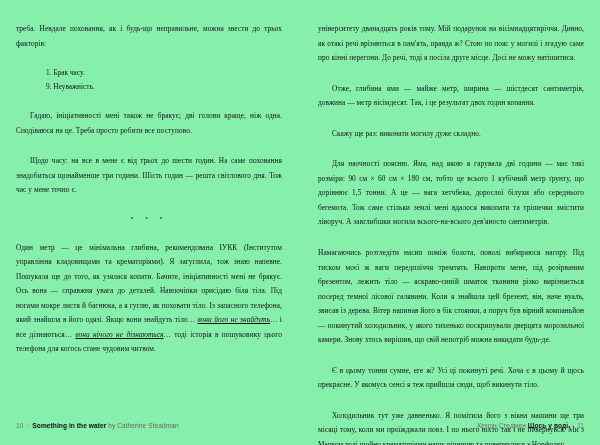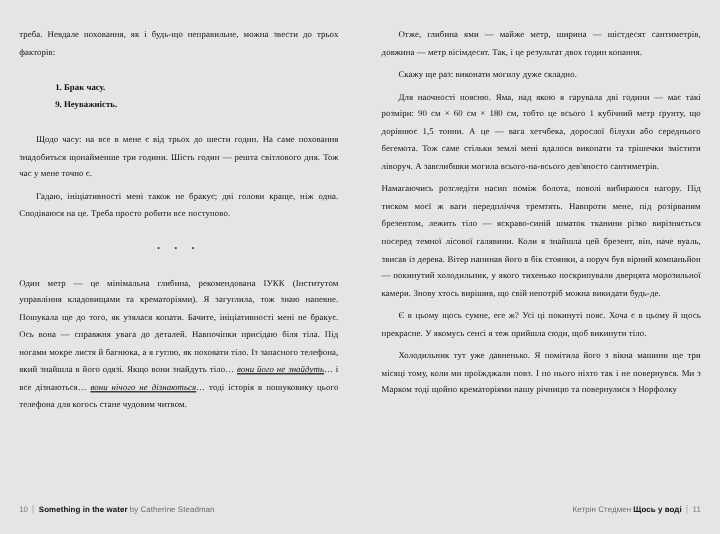--- a/index.html
+++ b/index.html
@@ -5,21 +5,21 @@
 <style>
   html, body {
     margin: 0;
     padding: 0;
     background: #ffffff;
   }
   .spread {
     position: relative;
     width: 600px;
     height: 445px;
-    background: #e5e5e5;
+    background: #86efac;
     overflow: hidden;
     font-family: "Liberation Serif", "DejaVu Serif", serif;
     color: #111111;
   }
   .page {
     position: absolute;
     top: 0;
     height: 445px;
     box-sizing: border-box;
   }
@@ -29,30 +29,29 @@
   .body-text {
     font-size: 7.35px;
     line-height: 14.55px;
     text-align: justify;
     text-justify: inter-word;
     hyphens: manual;
     letter-spacing: 0.01em;
     margin: 0;
     color: #121212;
   }
-  .body-text + .body-text { margin-top: 4px; }
+  .body-text + .body-text { margin-top: 16px; }
   .indent { text-indent: 14px; }
   .no-indent { text-indent: 0; }
   .gap-before { margin-top: 14.55px; }
 
   .list {
     margin: 14.55px 0 14.55px 0;
     padding: 0;
     list-style: none;
-    font-weight: bold;
   }
   .list li {
     font-size: 7.35px;
     line-height: 14.55px;
     padding-left: 30px;
     color: #121212;
   }
 
   .scene-break {
     text-align: center;
@@ -100,40 +99,41 @@
 
   <div class="page page-left">
 
     <p class="body-text no-indent">треба. Невдале поховання, як і будь-що неправильне, можна звести до трьох факторів:</p>
 
     <ul class="list">
       <li>1. Брак часу.</li>
       <li>9. Неуважність.</li>
     </ul>
 
+    <p class="body-text indent">Гадаю, ініціативності мені також не бракує; дві голови краще, ніж одна. Сподіваюся на це. Треба просто робити все поступово.</p>
     <p class="body-text indent">Щодо часу: на все в мене є від трьох до шести годин. На саме поховання знадобиться щонайменше три години. Шість годин — решта світлового дня. Тож час у мене точно є.</p>
-    <p class="body-text indent">Гадаю, ініціативності мені також не бракує; дві голови краще, ніж одна. Сподіваюся на це. Треба просто робити все поступово.</p>
 
     <div class="scene-break">• • •</div>
 
     <p class="body-text no-indent"><span>Один метр — це мінімальна глибина, рекомендована ІУКК (Інститутом управління кладовищами та крематоріями). Я загуглила, тож знаю напевне. Пошукала ще до того, як узялася копати. Бачите, ініціативності мені не бракує. Ось вона — справжня увага до деталей. Навпочіпки присідаю біля тіла. Під ногами мокре листя й багнюка, а я гуглю, як поховати тіло. Із запасного телефона, який знайшла в його одязі. Якщо вони знайдуть тіло… </span><em>вони його не знайдуть</em><span>… і все дізнаються… </span><em>вони нічого не дізнаються</em><span>… тоді історія в пошуковику цього телефона для когось стане чудовим читвом.</span></p>
 
 
     <div class="footer footer-left">
       <span class="pagenum">10</span><span class="rule"></span><span class="title">Something in the water</span>&nbsp;<span class="byline">by</span>&nbsp;<span class="author-name">Catherine Steadman</span>
     </div>
   </div>
 
   <div class="page page-right">
 
+    <p class="body-text no-indent">університету дванадцять років тому. Мій подарунок на вісімнадцятиріччя. Дивно, як отакі речі врізаються в пам'ять, правда ж? Стою по пояс у могилі і згадую саме про кінні перегони. До речі, тоді я посіла друге місце. Досі не можу натішитися.</p>
     <p class="body-text indent">Отже, глибина ями — майже метр, ширина — шістдесят сантиметрів, довжина — метр вісімдесят. Так, і це результат двох годин копання.</p>
     <p class="body-text indent">Скажу ще раз: виконати могилу дуже складно.</p>
     <p class="body-text indent">Для наочності поясню. Яма, над якою я гарувала дві години — має такі розміри: 90 см × 60 см × 180 см, тобто це всього 1 кубічний метр ґрунту, що дорівнює 1,5 тонни. А це — вага хетчбека, дорослої білухи або середнього бегемота. Тож саме стільки землі мені вдалося викопати та трішечки змістити ліворуч. А завглибшки могила всього-на-всього дев'яносто сантиметрів.</p>
     <p class="body-text no-indent gap-before">Намагаючись розгледіти насип поміж болота, поволі вибираюся нагору. Під тиском моєї ж ваги передпліччя тремтять. Навпроти мене, під розірваним брезентом, лежить тіло — яскраво-синій шматок тканини різко вирізняється посеред темної лісової галявини. Коли я знайшла цей брезент, він, наче вуаль, звисав із дерева. Вітер напинав його в бік стоянки, а поруч був вірний компаньйон — покинутий холодильник, у якого тихенько поскрипували дверцята морозильної камери. Знову хтось вирішив, що свій непотріб можна викидати будь-де.</p>
-    <p class="body-text indent">Є в цьому щось сумне, еге ж? Усі ці покинуті пояс. Хоча є в цьому й щось прекрасне. У якомусь сенсі я теж прийшла сюди, щоб викинути тіло.</p>
+    <p class="body-text indent">Є в цьому тонни сумне, еге ж? Усі ці покинуті речі. Хоча є в цьому й щось прекрасне. У якомусь сенсі я теж прийшла сюди, щоб викинути тіло.</p>
     <p class="body-text indent">Холодильник тут уже давненько. Я помітила його з вікна машини ще три місяці тому, коли ми проїжджали повз. І по нього ніхто так і не повернувся. Ми з Марком тоді щойно крематоріями нашу річницю та повернулися з Норфолку</p>
 
     <div class="footer footer-right">
       <span class="author-name">Кетрін Стедмен</span>&nbsp;<span class="title">Щось у воді</span><span class="rule"></span><span class="pagenum">11</span>
     </div>
   </div>
 
 </div>
 
 </body></html>

